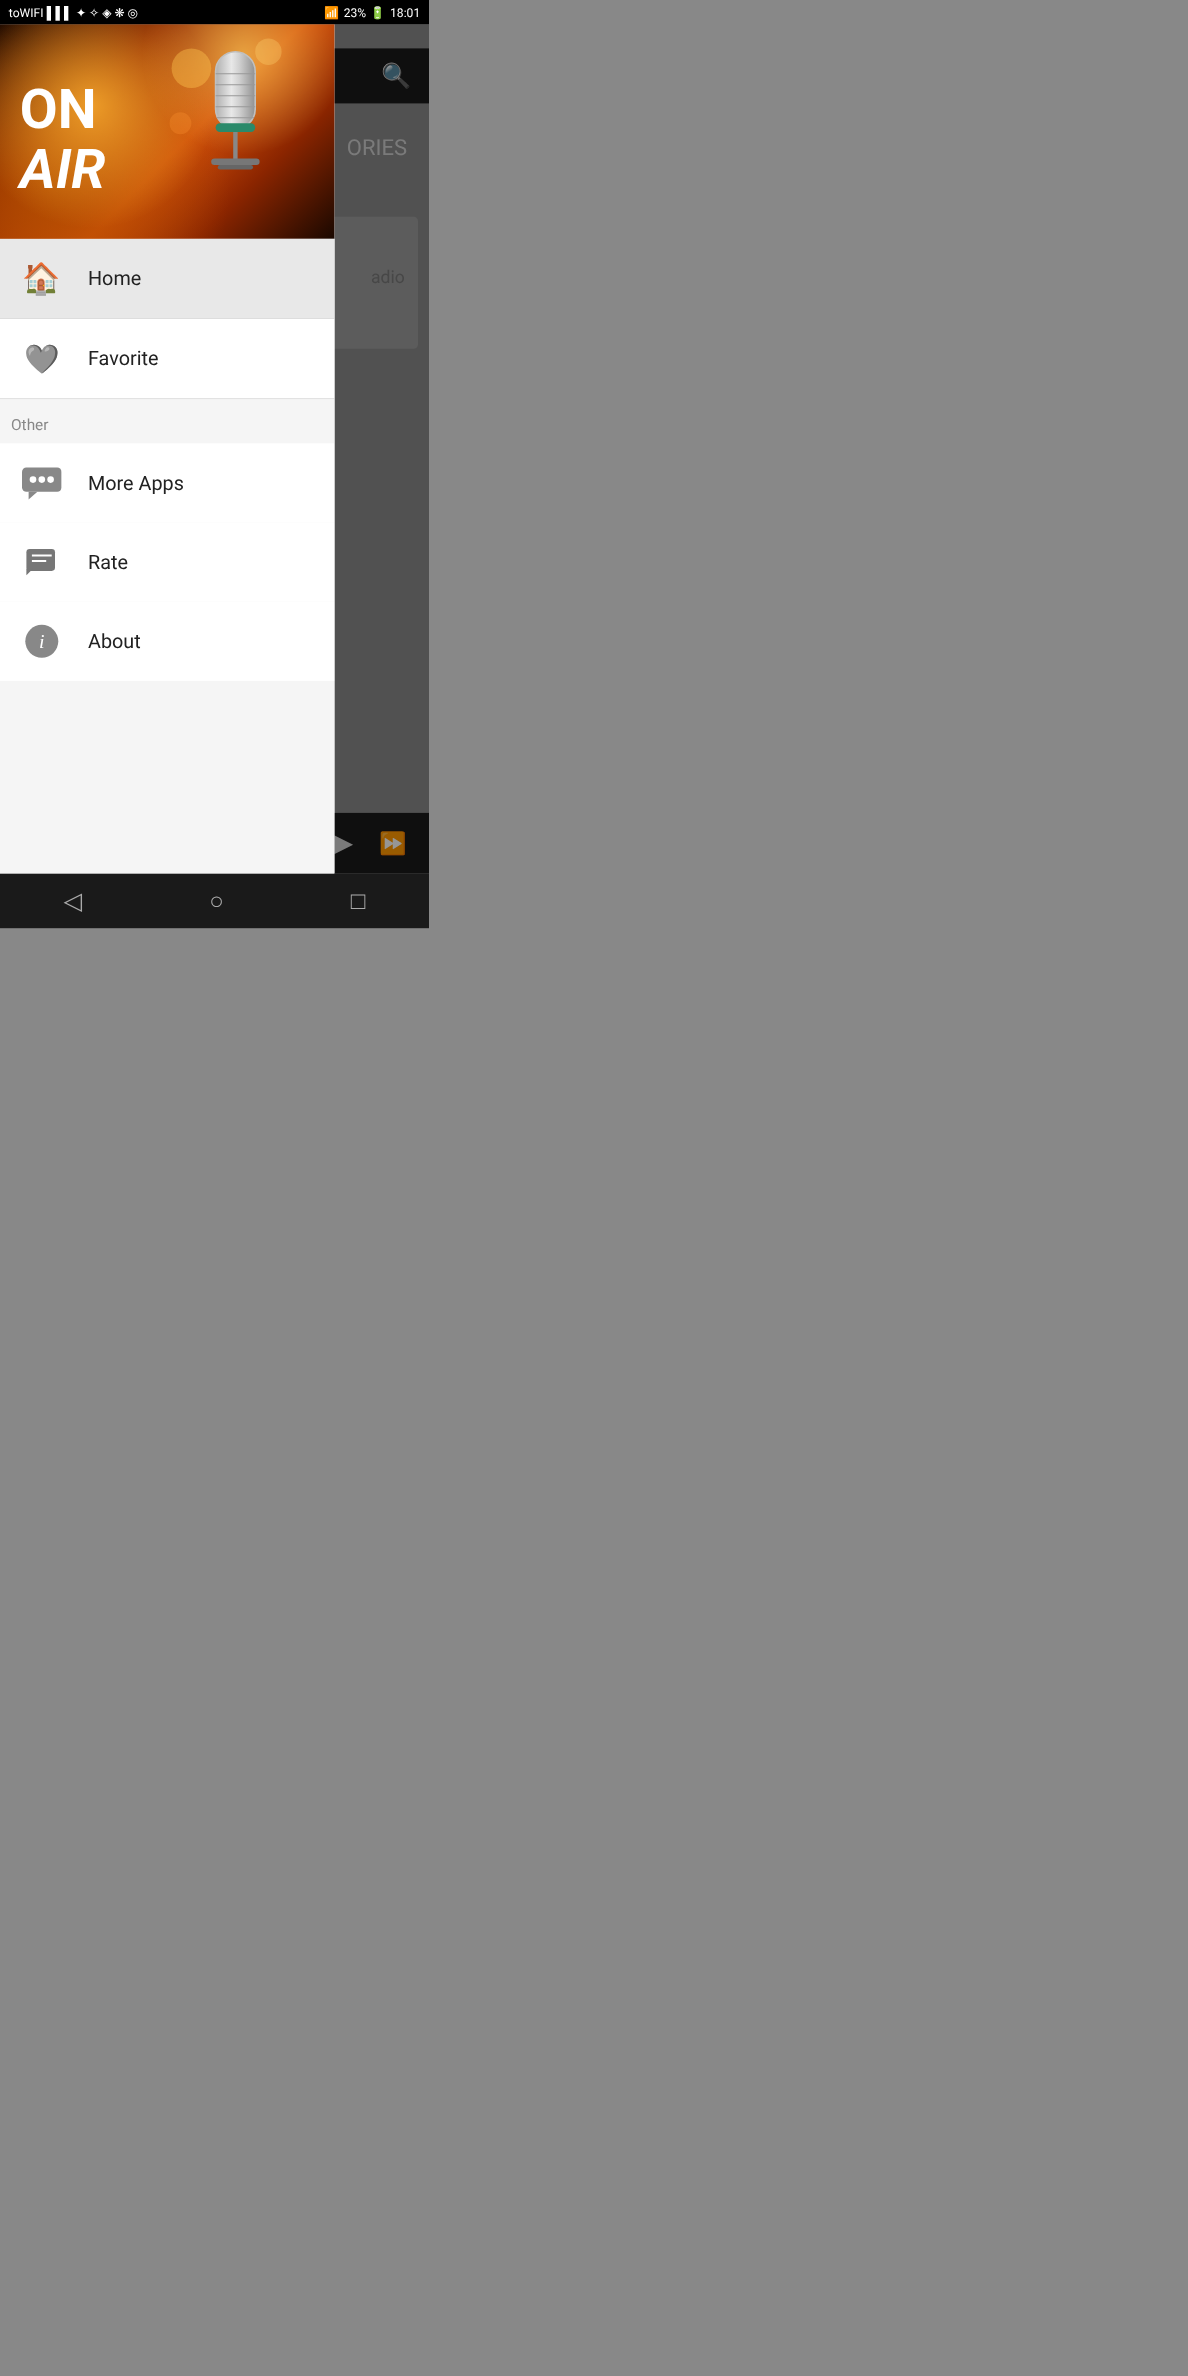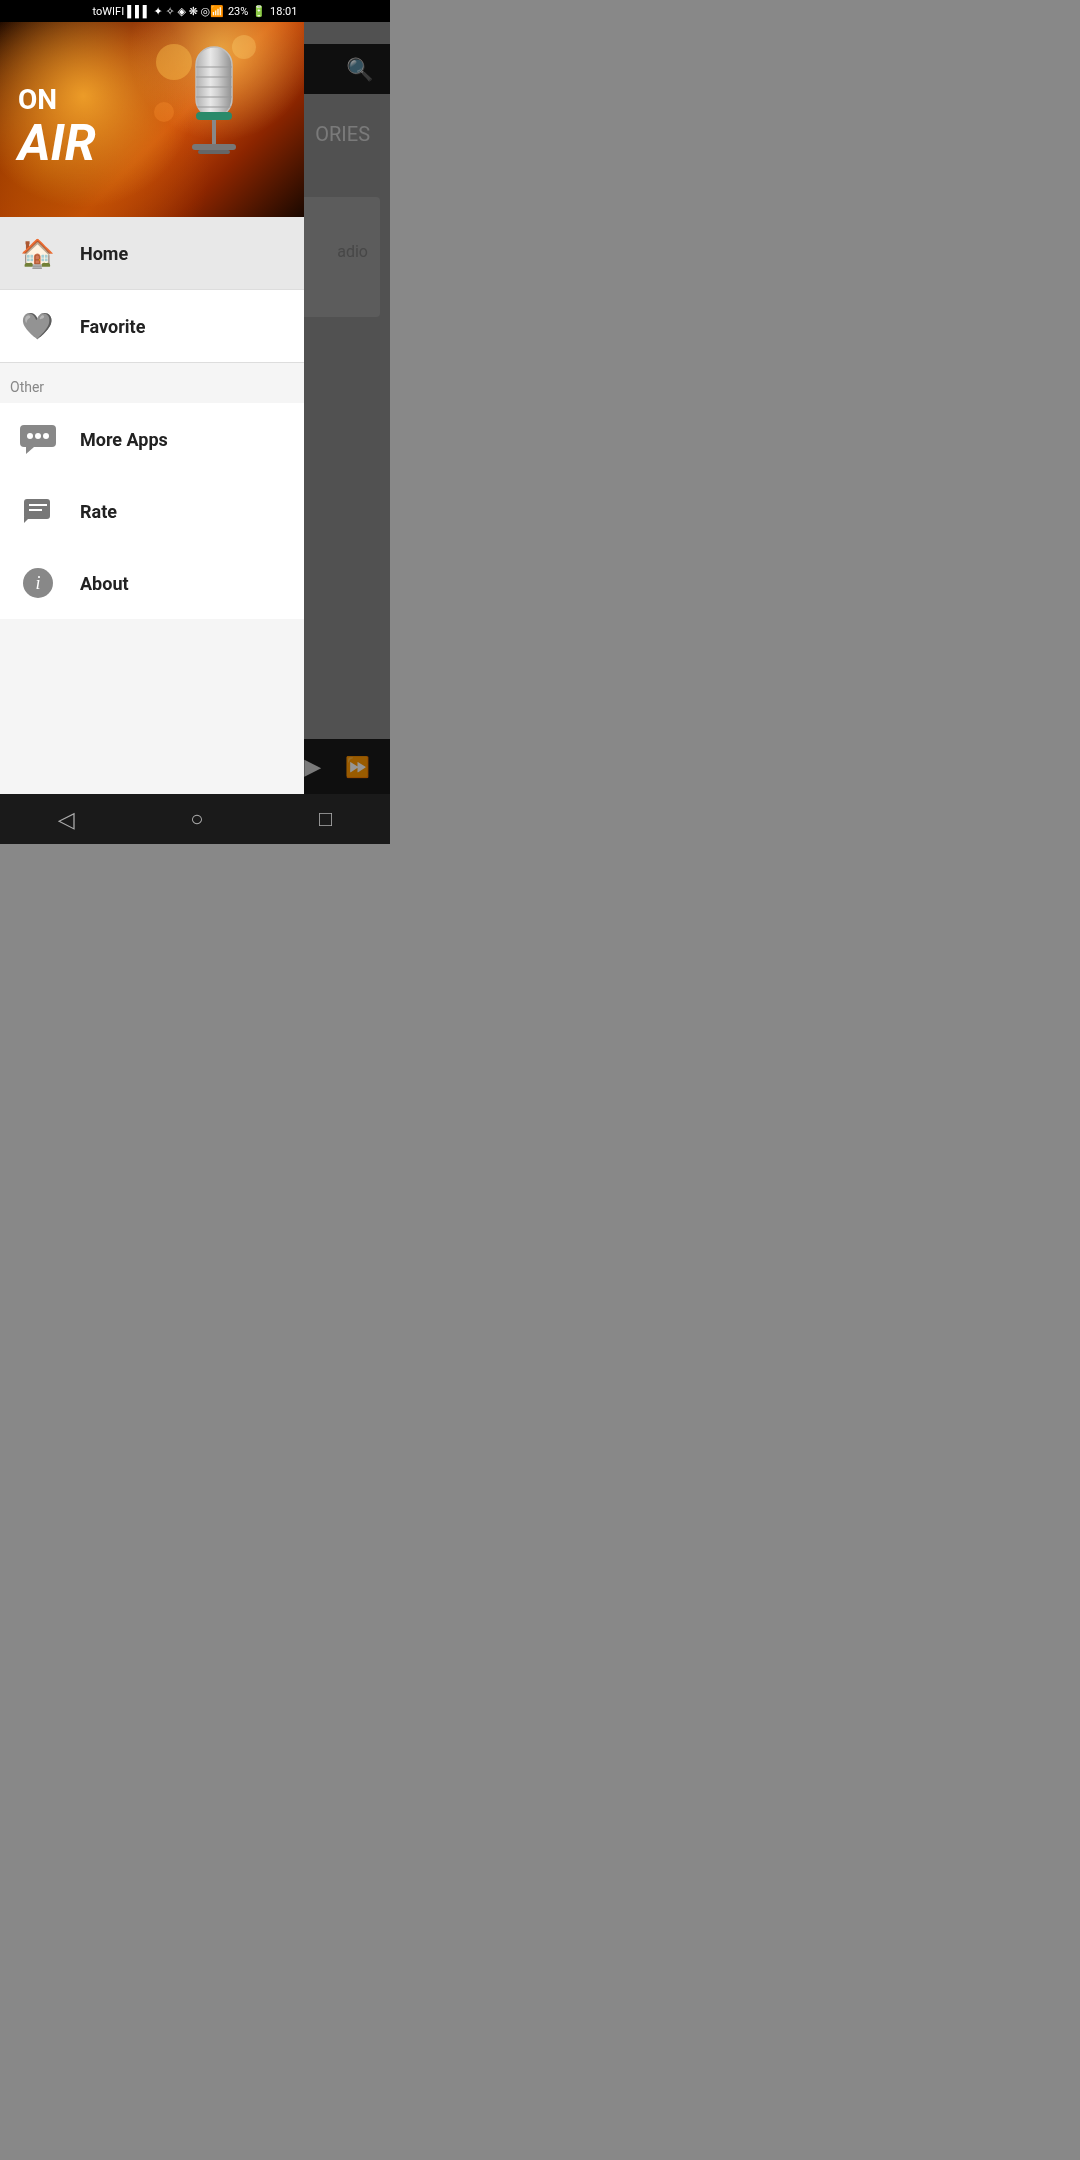--- a/index.html
+++ b/index.html
@@ -20,21 +20,21 @@
 
     
     .status-bar {
       position: absolute;
       top: 0;
       left: 0;
       right: 0;
       height: 22px;
       background: #000;
       display: flex;
-      justify-content: center;
+      justify-content: space-between;
       align-items: center;
       padding: 0 8px;
       z-index: 100;
       color: white;
       font-size: 11px;
     }
 
     .status-left {
       display: flex;
       align-items: center;
@@ -175,21 +175,21 @@
       position: absolute;
       left: 18px;
       top: 45%;
       transform: translateY(-50%);
       color: white;
       font-weight: bold;
       line-height: 1.1;
     }
 
     .on-air-text .on {
-      font-size: 28px;
+      font-size: 50px;
       display: block;
       margin-top: 36px;
     }
 
     .on-air-text .air {
       font-size: 50px;
       display: block;
       font-style: italic;
     }
 
@@ -233,21 +233,21 @@
       display: flex;
       align-items: center;
       justify-content: center;
       margin-right: 24px;
       flex-shrink: 0;
     }
 
     .menu-label {
       font-size: 18px;
       color: #222;
-      font-weight: 700;
+      font-weight: 400;
     }
 
     
     .icon-home {
       font-size: 28px;
       color: #333;
     }
 
     .icon-heart {
       font-size: 26px;

